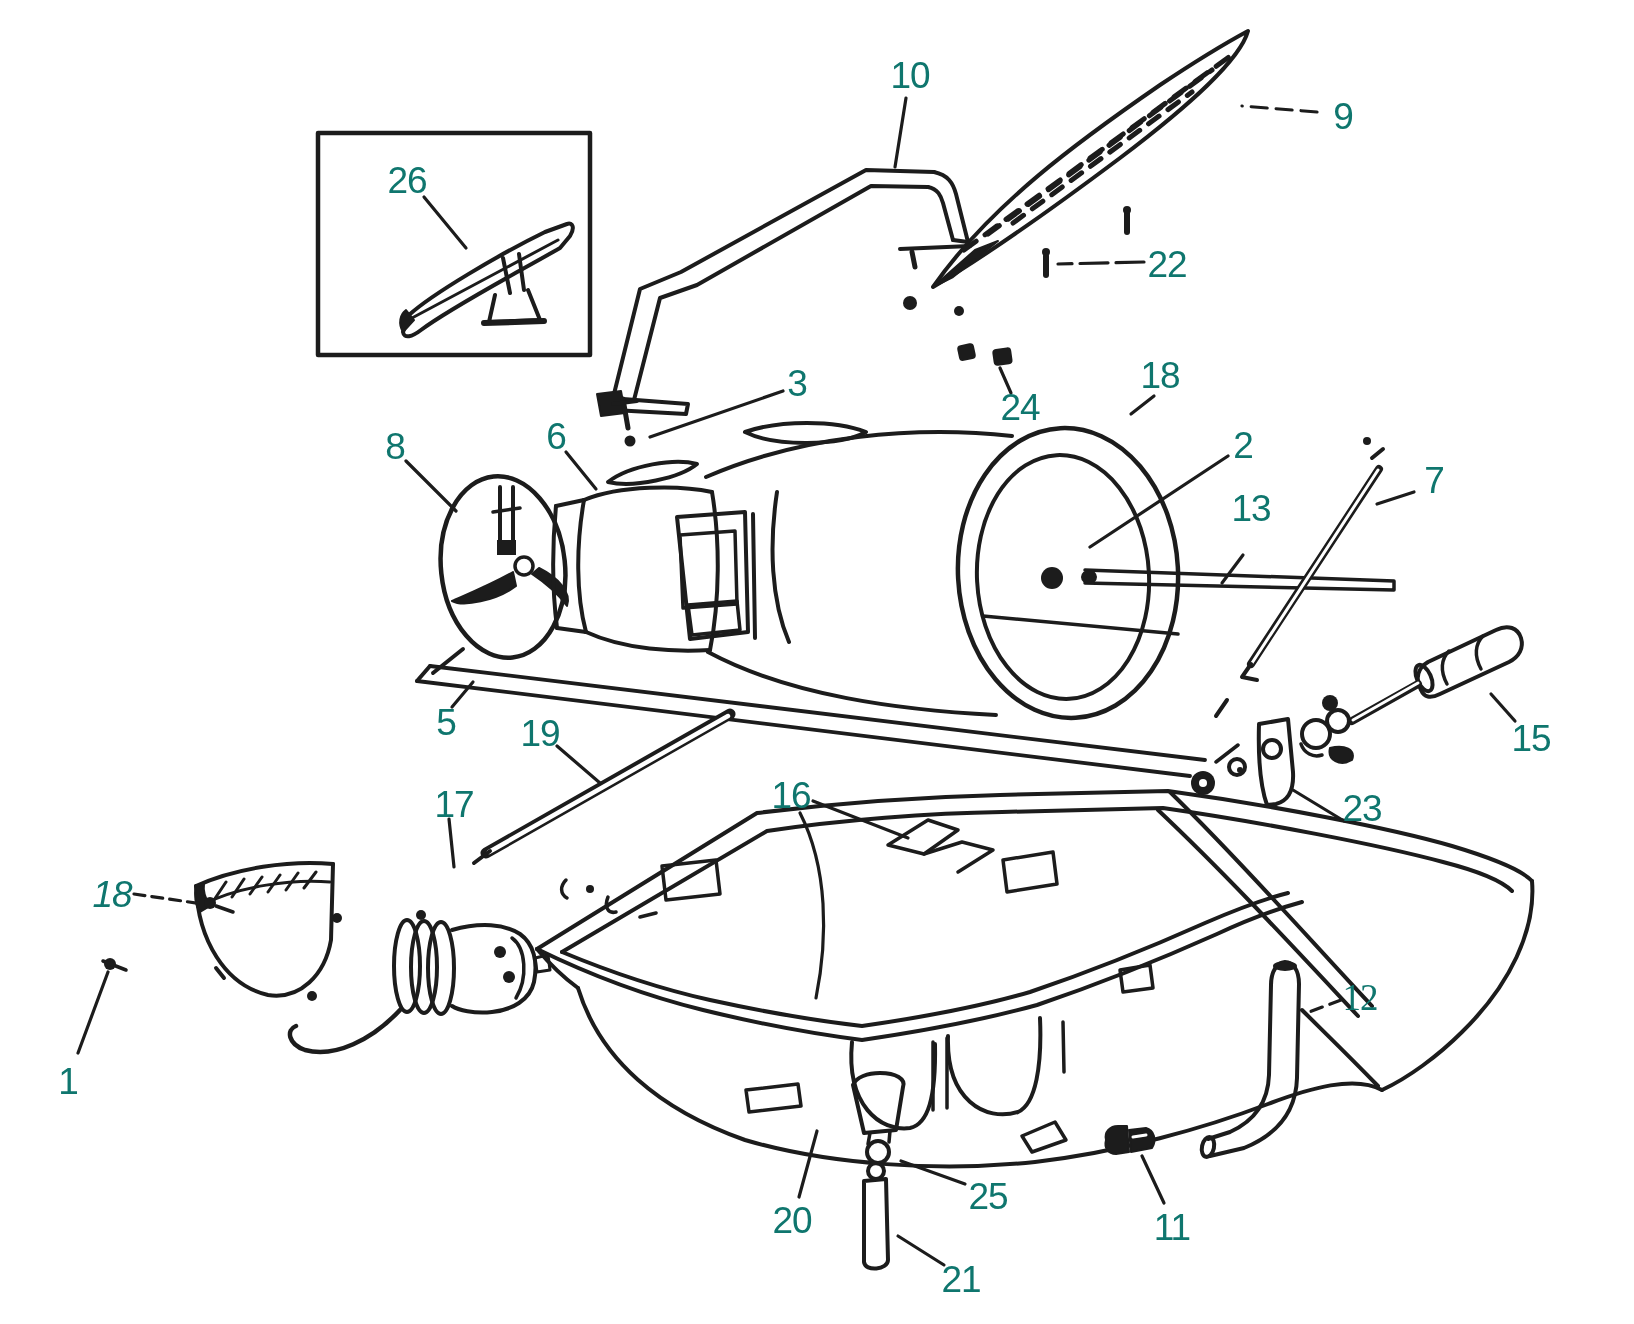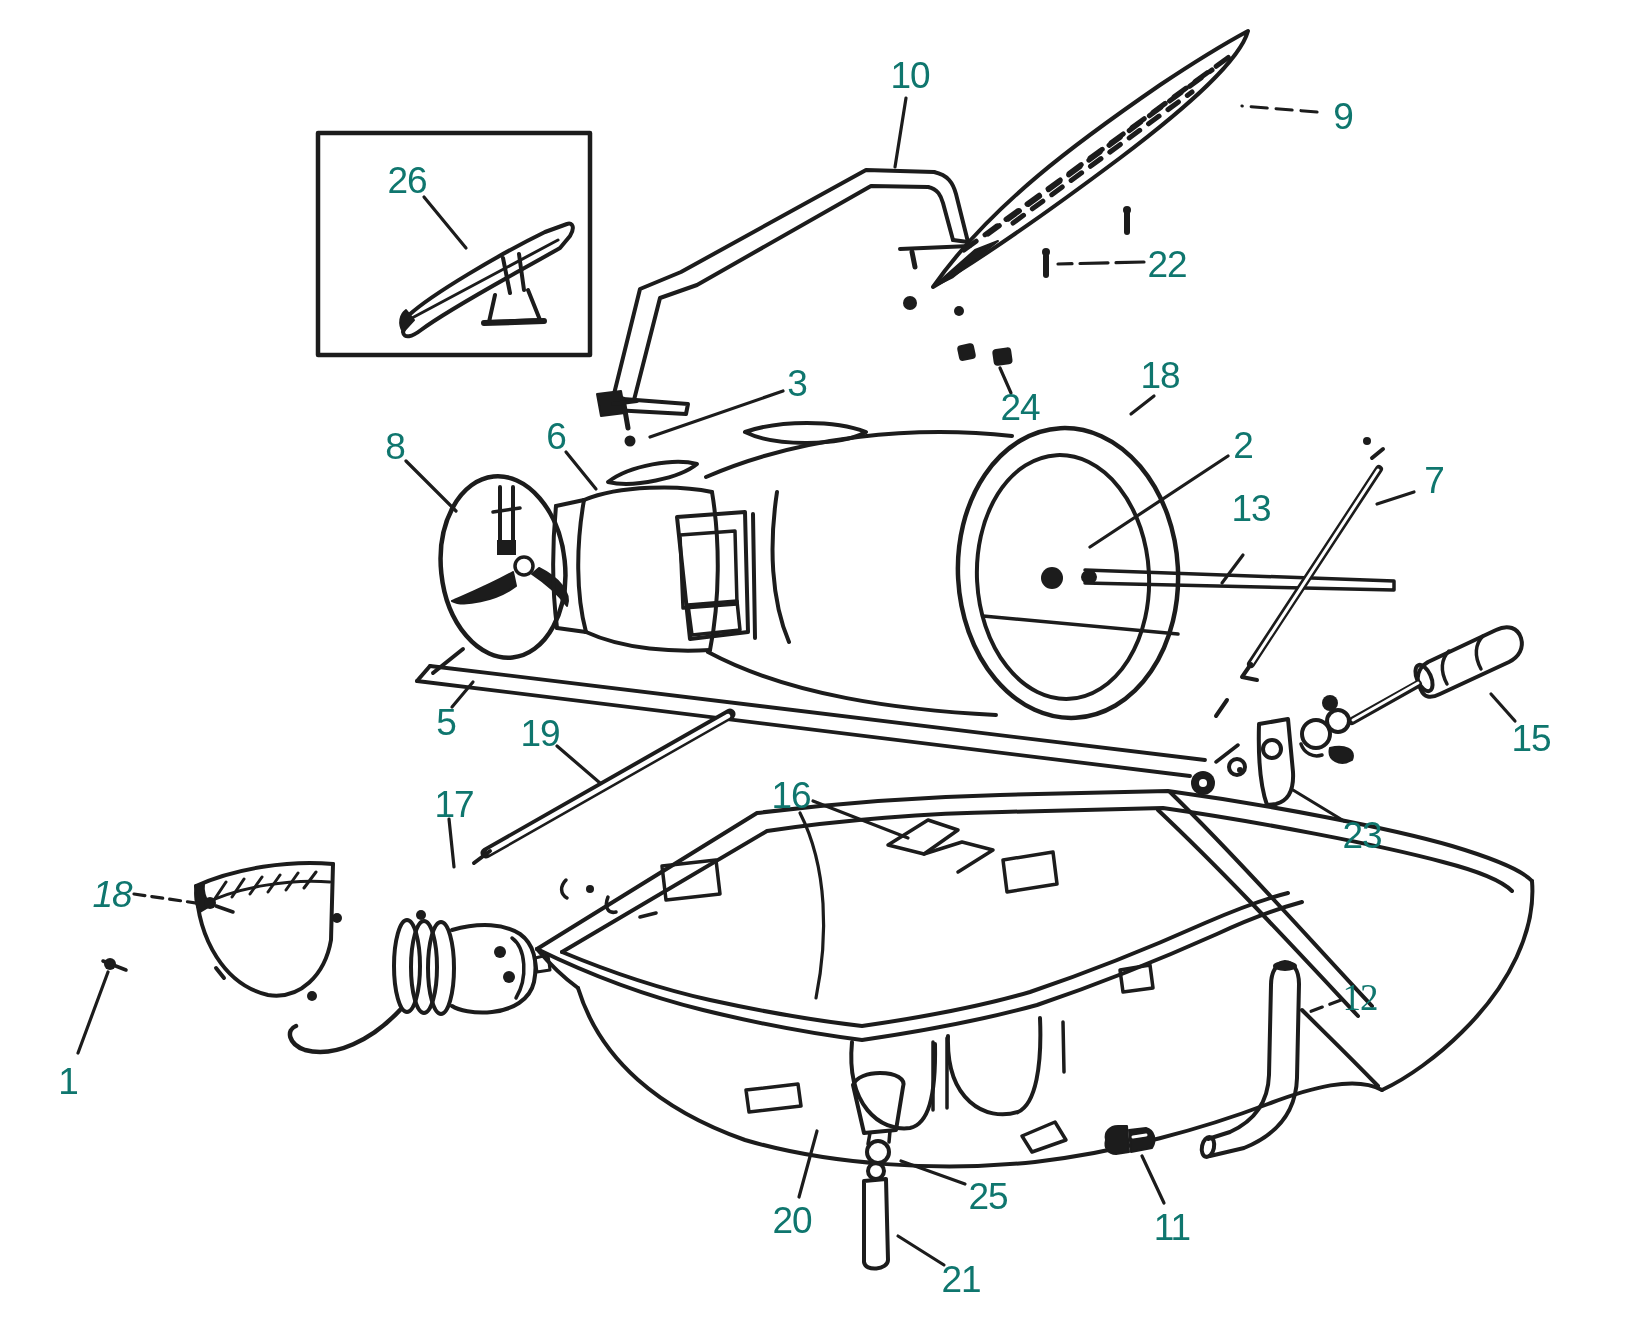--- a/index.html
+++ b/index.html
@@ -279,18 +279,18 @@
   <div class="callout" style="left:1251px;top:508px;">13</div>
   <div class="callout" style="left:1160px;top:375px;">18</div>
   <div class="callout" style="left:1531px;top:738px;text-align:center;">15</div>
   <div class="callout" style="left:791px;top:795px;">16</div>
   <div class="callout" style="left:446px;top:804px;margin-left:8px;">17</div>
   <div class="callout" style="left:112px;top:894px;font-style:italic;">18</div>
   <div class="callout" style="left:540px;top:733px;">19</div>
   <div class="callout" style="left:792px;top:1220px;">20</div>
   <div class="callout" style="left:961px;top:1279px;">21</div>
   <div class="callout" style="left:1167px;top:264px;">22</div>
-  <div class="callout" style="left:1362px;top:835px;text-align:center;">23</div>
+  <div class="callout" style="left:1362px;top:808px;text-align:center;">23</div>
   <div class="callout" style="left:1020px;top:407px;">24</div>
   <div class="callout" style="left:988px;top:1196px;">25</div>
   <div class="callout" style="left:407px;top:180px;">26</div>
 
 </div>
 
 </body></html>

